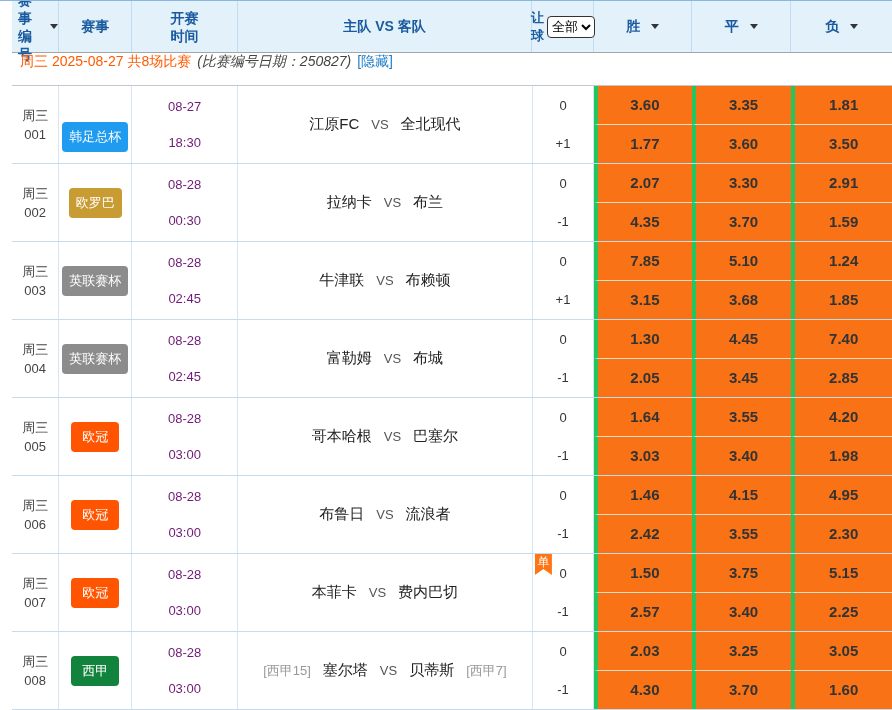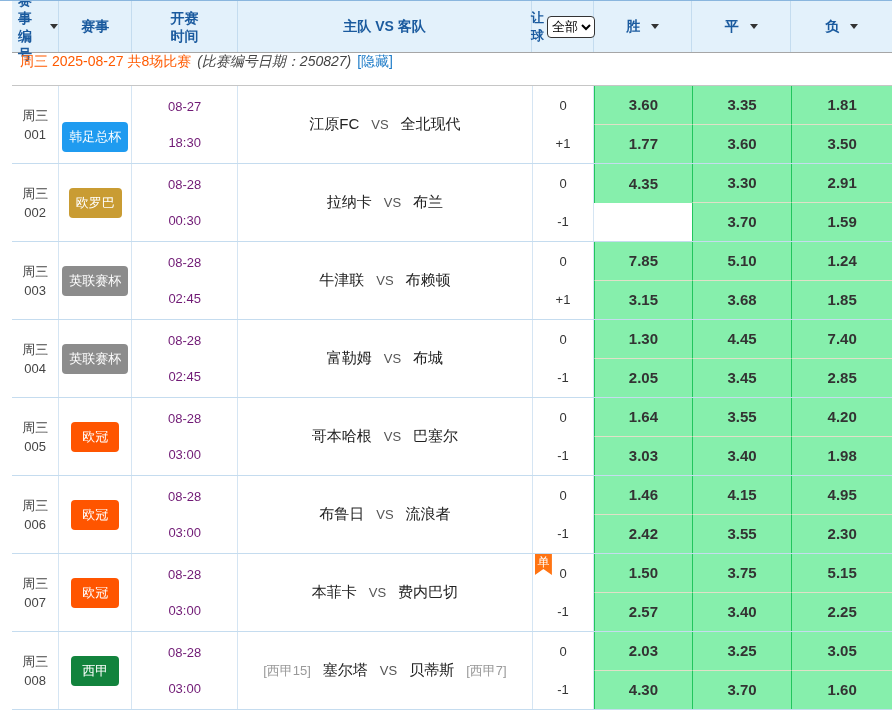--- a/index.html
+++ b/index.html
@@ -50,21 +50,21 @@
 
   .c-handicap { justify-content: flex-start; }
   .h-sub { position: relative; width: 100%; height: 50%; display: flex;
            align-items: center; justify-content: center; font-size: 13px; color: #333; }
   .dan-tag { position: absolute; top: 0; left: 2px; width: 17px; height: 21px;
              background: #FF7413; color: #fff; font-size: 12px; text-align: center; line-height: 16px;
              clip-path: polygon(0 0, 100% 0, 100% 100%, 50% 72%, 0 100%); }
 
   .odds-col { display: flex; flex-direction: column; }
   .odds-cell { height: 50%; display: flex; align-items: center; justify-content: center;
-               background: #86efac; border-left: 1px solid #22c55e;
+               background: #f97316; border-left: 4px solid #22c55e;
                font-size: 15px; font-weight: 700; color: #333; cursor: pointer; }
   .odds-cell.top { border-bottom: 1px solid #E0E0C8; }
 </style>
 </head>
 <body>
 
 <div class="table">
 
   <div class="header-row">
     <div class="h-cell h-matchno c1">
@@ -177,20 +177,21 @@
     <div class="cell c-handicap c5">
       <div class="h-sub">
 
         <span>0</span>
       </div>
       <div class="h-sub">
         <span>-1</span>
       </div>
     </div>
     <div class="odds-col c6">
+      <div class="odds-cell top">2.07</div>
       <div class="odds-cell">4.35</div>
     </div>
     <div class="odds-col c7">
       <div class="odds-cell top">3.30</div>
       <div class="odds-cell">3.70</div>
     </div>
     <div class="odds-col c8">
       <div class="odds-cell top">2.91</div>
       <div class="odds-cell">1.59</div>
     </div>

